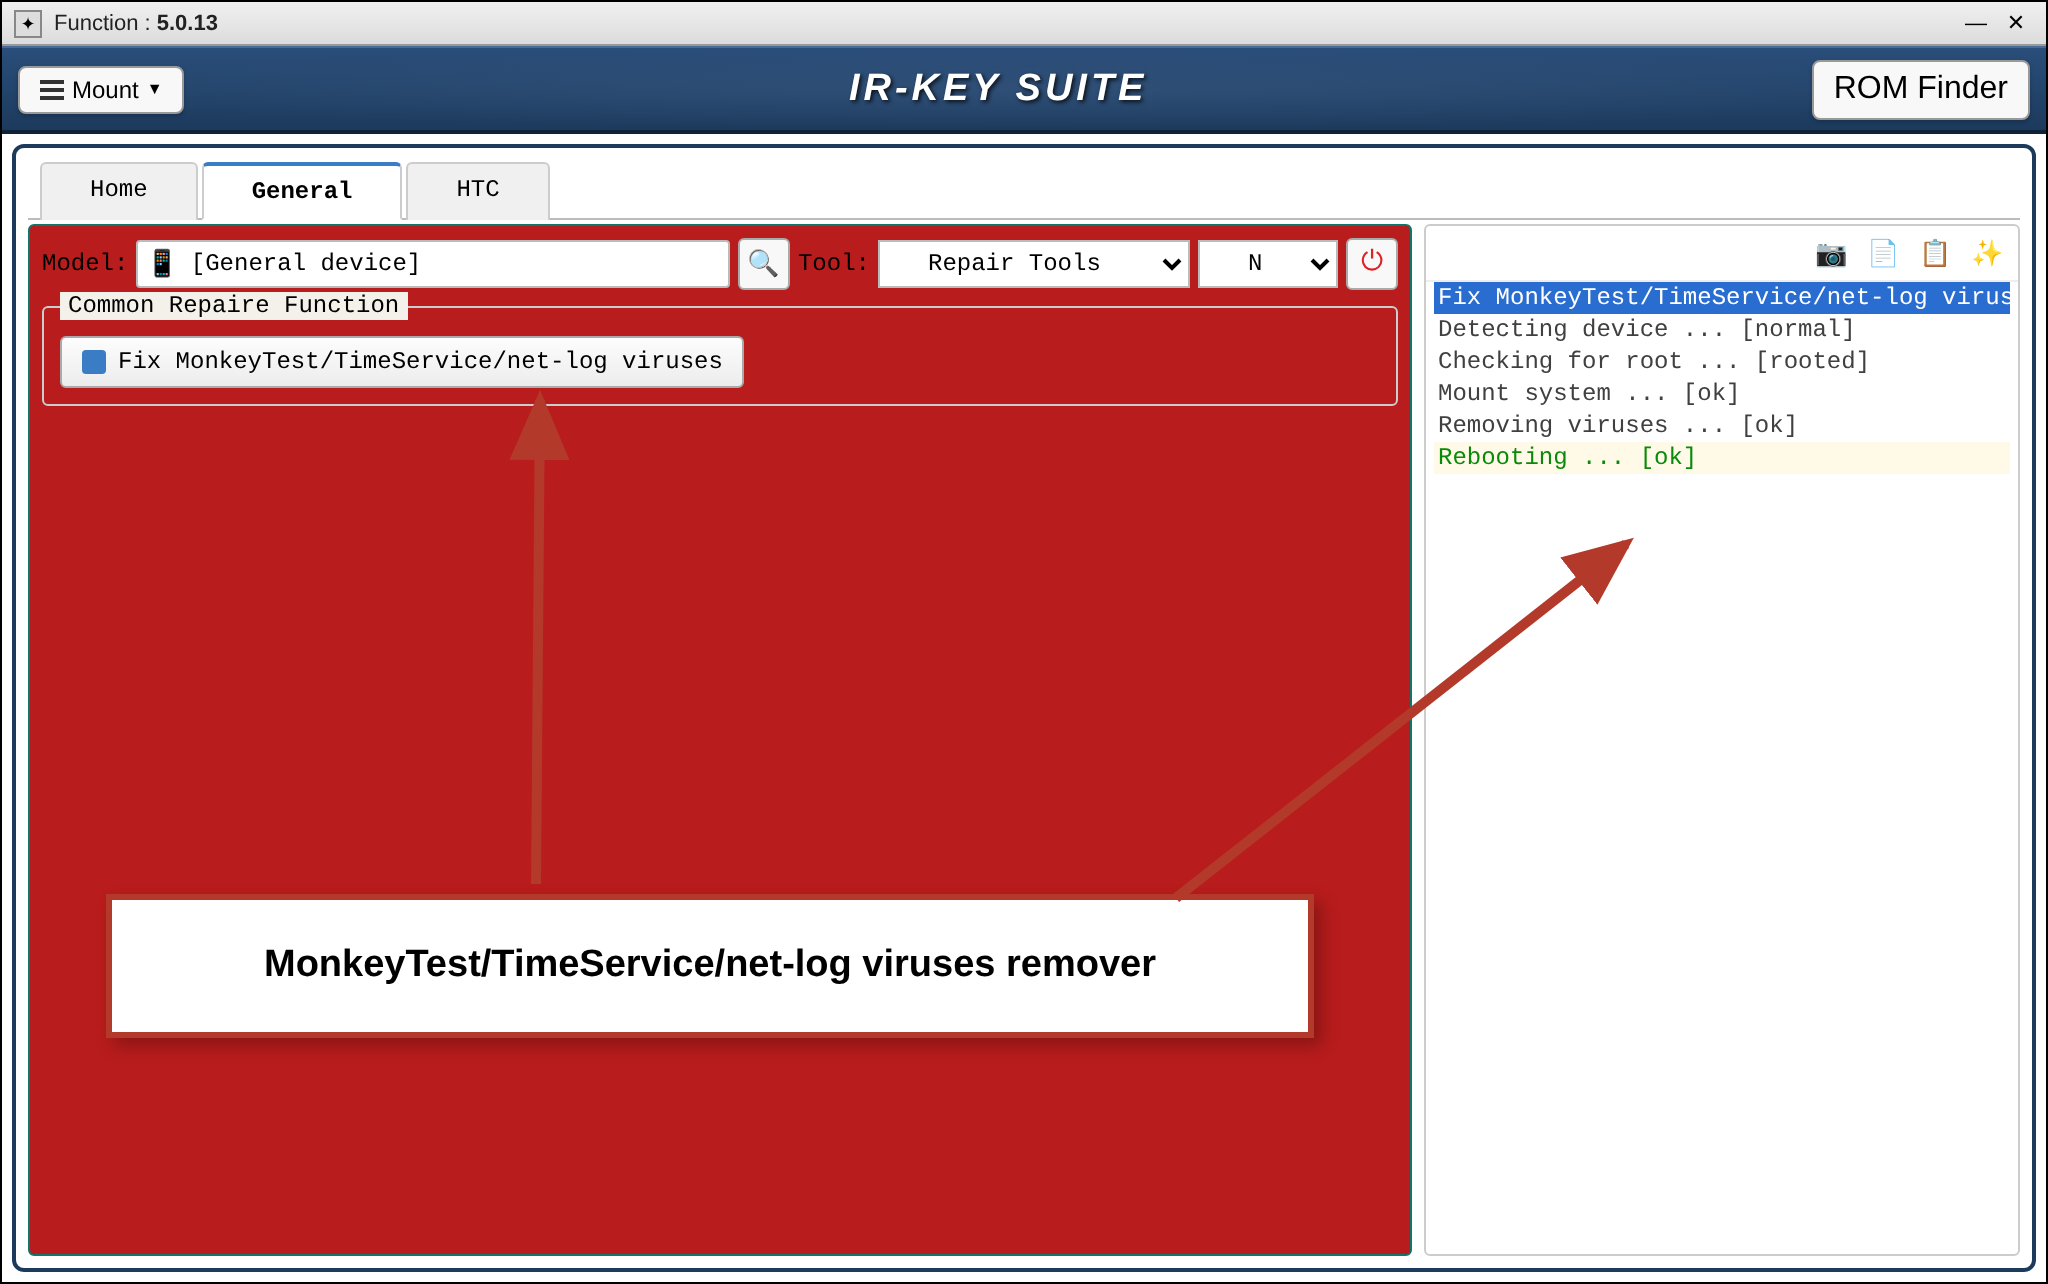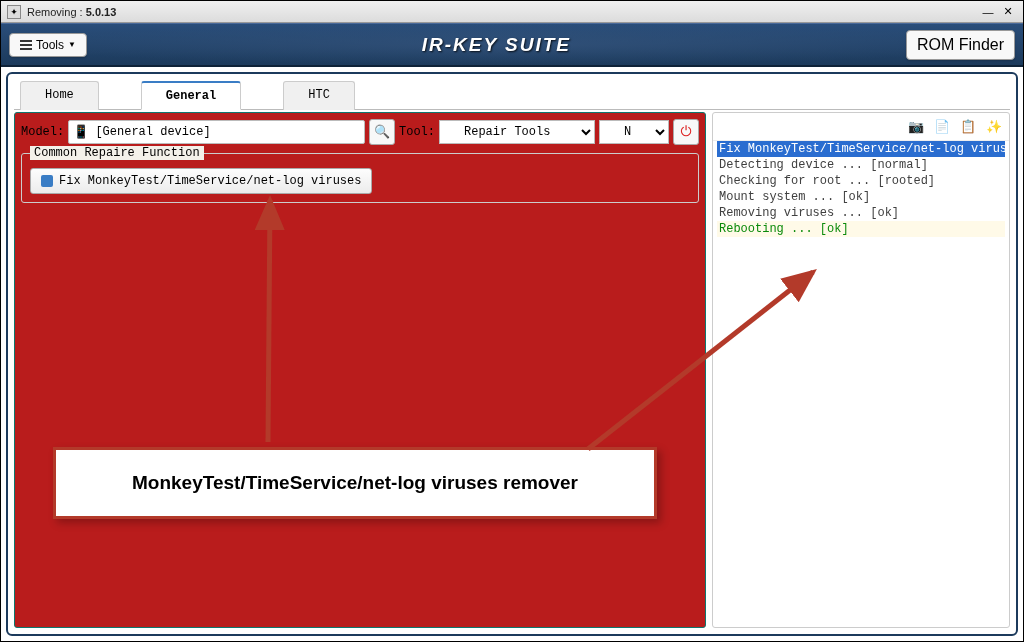--- a/index.html
+++ b/index.html
@@ -16,21 +16,21 @@
 .header-bar { height: 44px; background: linear-gradient(to bottom, #2a4e7a 0%, #1c3a5c 100%); border-top: 1px solid #4a6a9a; border-bottom: 2px solid #0e2238; display: flex; align-items: center; padding: 0 8px; position: relative; }
 .header-bar::before { content: ''; position: absolute; left: 0; right: 0; top: 0; bottom: 0; background: radial-gradient(ellipse at center, rgba(60,90,130,0.5), transparent 70%); pointer-events: none; }
 .menu-btn { background: #f8f8f8; border: 1px solid #999; border-radius: 4px; padding: 4px 10px; display: flex; align-items: center; gap: 4px; cursor: pointer; box-shadow: 0 1px 2px rgba(0,0,0,0.2); z-index: 1; font-size: 12px; }
 .hamburger { display: inline-flex; flex-direction: column; gap: 2px; }
 .hamburger span { width: 12px; height: 2px; background: #333; display: block; }
 .header-title { flex: 1; text-align: center; color: #fff; font-size: 19px; font-weight: bold; font-style: italic; letter-spacing: 2px; text-shadow: 1px 1px 2px rgba(0,0,0,0.8); z-index: 1; }
 .rom-btn { background: #f8f8f8; border: 1px solid #999; border-radius: 4px; padding: 5px 10px; cursor: pointer; box-shadow: 0 1px 2px rgba(0,0,0,0.2); z-index: 1; font-size: 16px; }
 
 .content { position: absolute; top: 68px; left: 2px; right: 2px; bottom: 2px; background: #fff; border: 2px solid #1c3a5c; border-radius: 6px; margin: 4px; padding: 6px; }
 
-.tabs { display: flex; border-bottom: 1px solid #bbb; margin-bottom: 4px; padding-left: 6px; gap: 40px; }
+.tabs { display: flex; border-bottom: 1px solid #bbb; margin-bottom: 4px; padding-left: 6px; }
 .tab { padding: 6px 24px; background: #f0f0f0; border: 1px solid #ccc; border-bottom: none; margin-right: 2px; cursor: pointer; font-family: "Courier New", monospace; font-size: 12px; position: relative; top: 1px; border-radius: 3px 3px 0 0; }
 .tab.active { border-top: 2px solid #3a7dc5; background: #fff; border-bottom: 1px solid #fff; font-weight: bold; z-index: 2; }
 
 .main-area { display: flex; gap: 6px; position: absolute; top: 38px; left: 6px; right: 6px; bottom: 6px; }
 .left-panel { flex: 1; background: #b91c1c; border: 1px solid #0f766e; border-radius: 3px; padding: 6px; font-family: "Courier New", monospace; }
 .right-panel { width: 298px; background: #fff; border: 1px solid #ccc; border-radius: 3px; display: flex; flex-direction: column; }
 
 .toolbar { display: flex; align-items: center; gap: 4px; margin-bottom: 8px; font-size: 12px; }
 .tb-label { font-family: "Courier New", monospace; }
 .model-input { flex: 1; display: flex; align-items: center; background: #fff; border: 1px solid #bbb; border-radius: 2px; height: 24px; padding: 0 4px; gap: 6px; font-family: "Courier New", monospace; font-size: 12px; }
@@ -61,35 +61,35 @@
 .arrow { position: absolute; }
 .arrow svg { display: block; }
 </style>
 </head>
 <body>
 
 <div class="window-frame">
   <div class="titlebar">
     <span class="titlebar-icon">✦</span>
     <span class="titlebar-text">
-      <span>Removing :</span>
+      <span>Function :</span>
       <b>5.0.13</b>
     </span>
     <span class="win-btn">—</span>
     <span class="win-btn">✕</span>
   </div>
 
   <div class="header-bar">
     <div class="menu-btn">
       <span class="hamburger">
           <span></span>
           <span></span>
           <span></span>
         </span>
-      <span>Tools</span>
+      <span>Mount</span>
       <span style="font-size:8px;">▼</span>
     </div>
     <div class="header-title">IR-KEY SUITE</div>
     <div class="rom-btn">ROM Finder</div>
   </div>
 
   <div class="content">
 
     <div class="tabs">
       <div class="tab">Home</div>

